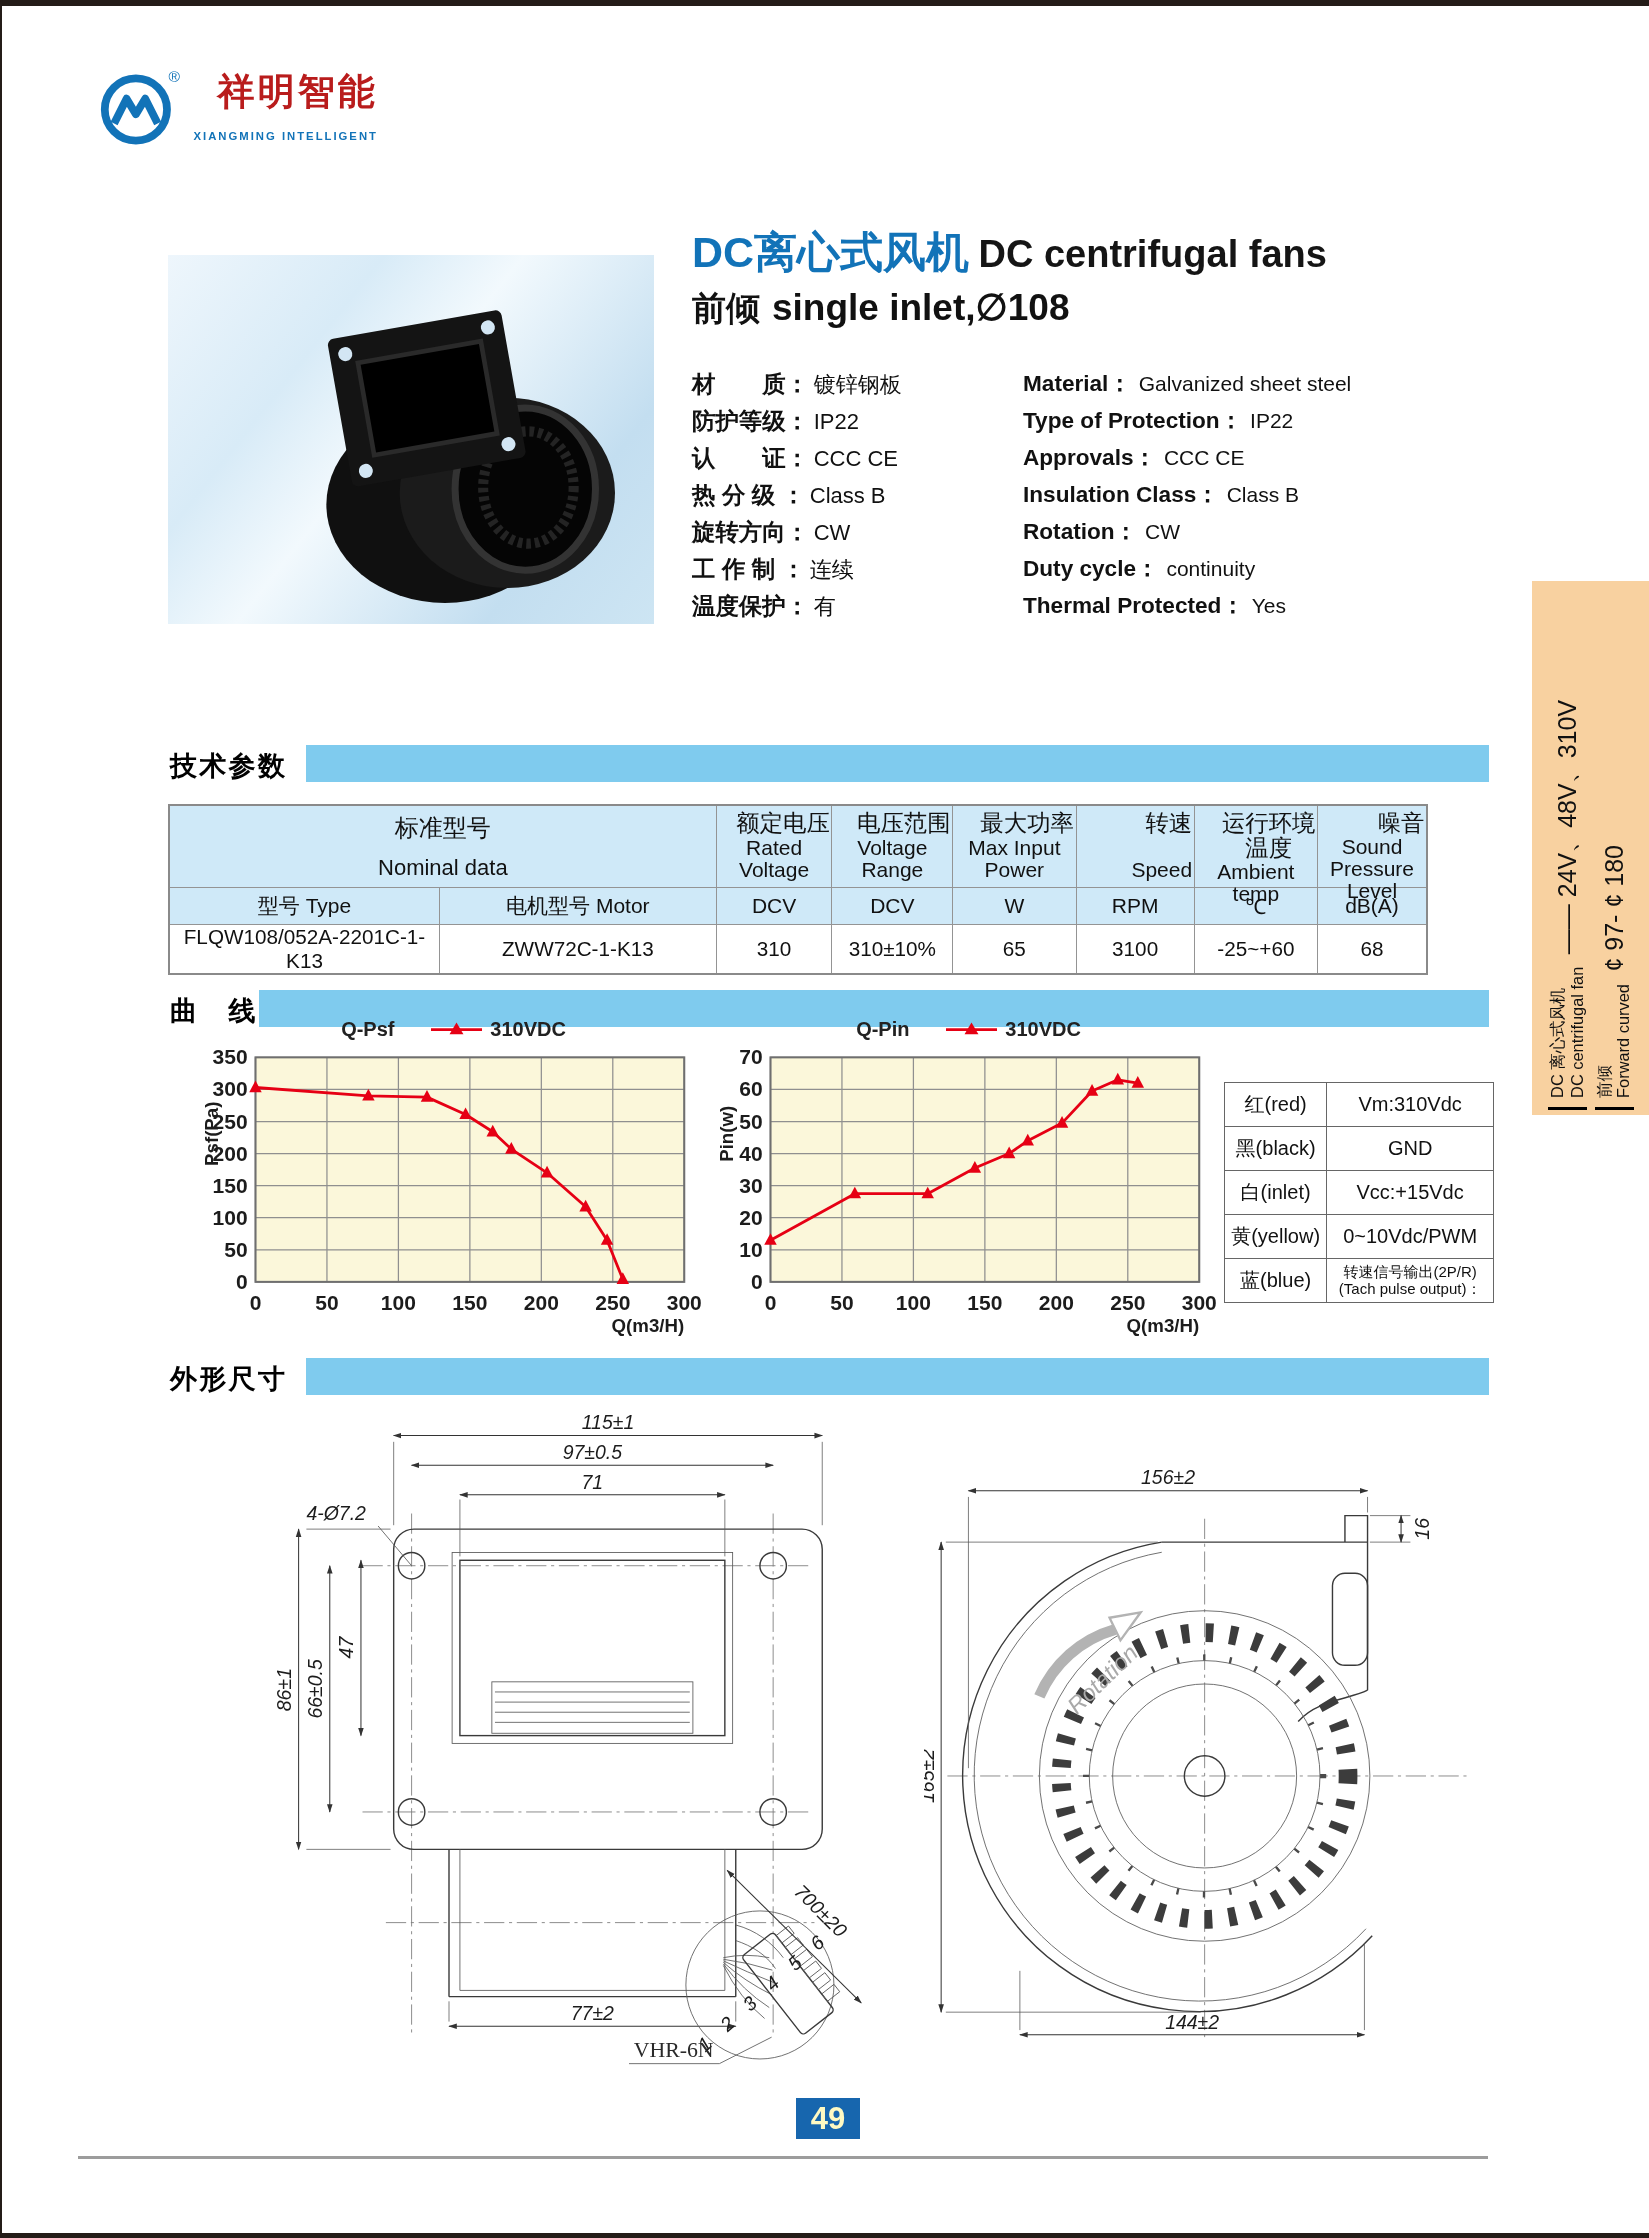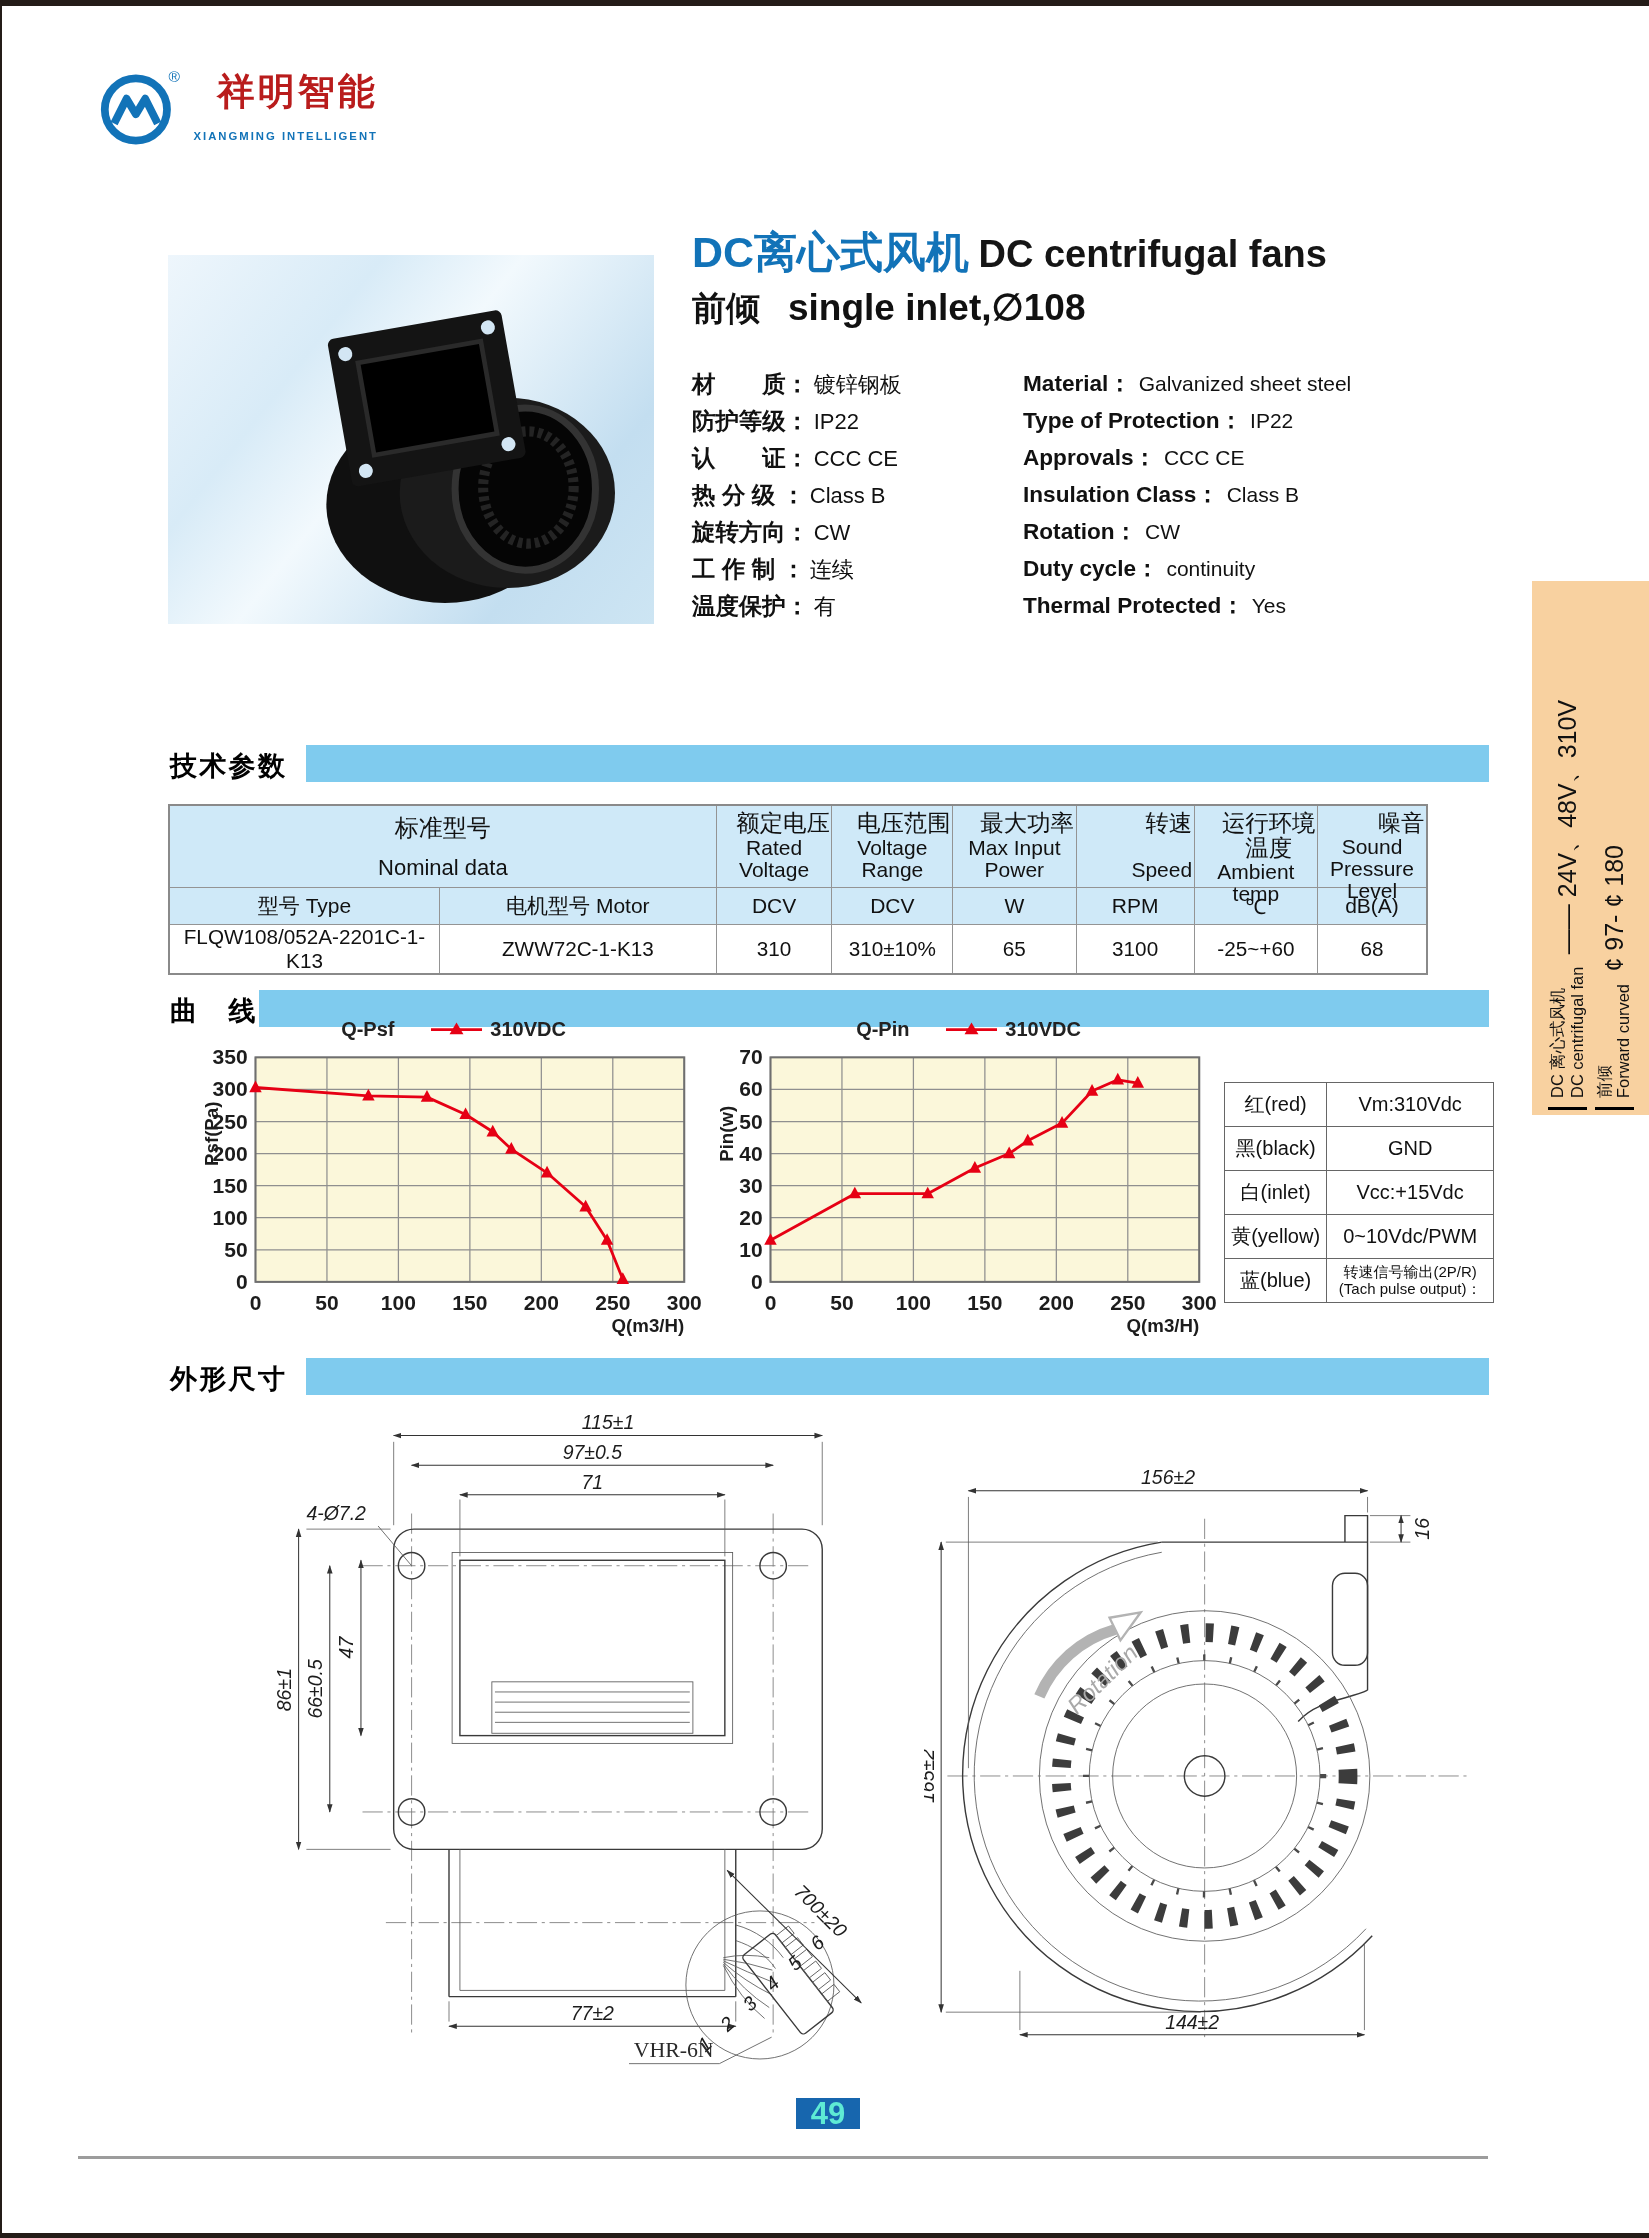--- a/index.html
+++ b/index.html
@@ -18,21 +18,21 @@
   .logo-en{font-size:11.3px;color:#1273B8;letter-spacing:2px;margin-top:20px;font-weight:bold;}
   
   .photo{left:168px;top:255px;width:486px;height:369px;
          background:linear-gradient(128deg,#eef6fc 0%,#d8ebf7 28%,#f2f9fd 46%,#c3def0 78%,#cde5f3 100%);}
   
   .titleblock{left:692px;top:228px;line-height:1.15;}
   .t1-cn{font-size:43px;font-weight:bold;color:#1273B8;}
   .t1-en{font-size:38px;color:#151515;margin-left:9.4px;font-weight:600;}
   .t2{margin-top:9.4px;}
   .t2-cn{font-size:34px;font-weight:bold;color:#111;}
-  .t2-en{font-size:37px;font-weight:bold;color:#111;margin-left:28px;}
+  .t2-en{font-size:37px;font-weight:bold;color:#111;margin-left:12px;}
   
   .specs{left:692px;top:365px;}
   .spec-row{display:flex;height:37px;align-items:center;}
   .spec-cn{width:331px;}
   .spec-cn b{font-size:23.4px;}
   .spec-cn span{font-size:22px;margin-left:4.7px;}
   .spec-en b{font-size:22.6px;}
   .spec-en span{font-size:21px;margin-left:7.8px;}
   
   .sec-label{font-size:27px;font-weight:bold;color:#000;letter-spacing:2.3px;}
@@ -72,21 +72,21 @@
   svg.draw .ln{stroke:#3a3a3a;stroke-width:1.8;fill:none;}
   svg.draw .thin{stroke:#5a5a5a;stroke-width:1.1;fill:none;}
   svg.draw .cl{stroke:#7a7a7a;stroke-width:1.1;stroke-dasharray:26 6 4 6;fill:none;}
   svg.draw .ext{stroke:#5a5a5a;stroke-width:1;fill:none;}
   svg.draw .dimA{stroke:#333;stroke-width:1.3;fill:none;marker-start:url(#arwA);marker-end:url(#arwA);}
   svg.draw .dimB{stroke:#333;stroke-width:1.3;fill:none;marker-start:url(#arwB);marker-end:url(#arwB);}
   svg.draw .dt{font:italic 25px "Liberation Sans",sans-serif;fill:#1c1c1c;}
   svg.draw .serif{font:28px "Liberation Serif",serif;fill:#2a2a2a;}
   svg.draw .rot{font:italic 30px "Liberation Sans",sans-serif;fill:#a9a9a9;}
   
-  .pagenum{left:796px;top:2098px;width:64px;height:31px;background:#1766AE;color:#5eead4;
+  .pagenum{left:796px;top:2098px;width:64px;height:41px;background:#1766AE;color:#fef9c3;
            font-size:31px;font-weight:bold;display:flex;align-items:center;justify-content:center;}
   
   .side-tab{left:1532px;top:581px;width:118px;height:534px;background:#F8D1A0;}
   .tab-rot{position:absolute;left:0;top:534px;width:534px;height:118px;
            transform:rotate(-90deg);transform-origin:0 0;
            display:flex;flex-direction:column;justify-content:center;gap:7.8px;padding-left:4.7px;box-sizing:border-box;}
   .tab-line{display:flex;align-items:center;}
   .tab-mark{border-left:3.1px solid #000;align-self:stretch;margin-right:9.4px;}
   .tab-small{display:flex;flex-direction:column;font-size:16.4px;line-height:1.18;color:#111;}
   .tab-big{font-size:25px;color:#111;margin-left:12.5px;white-space:nowrap;}

